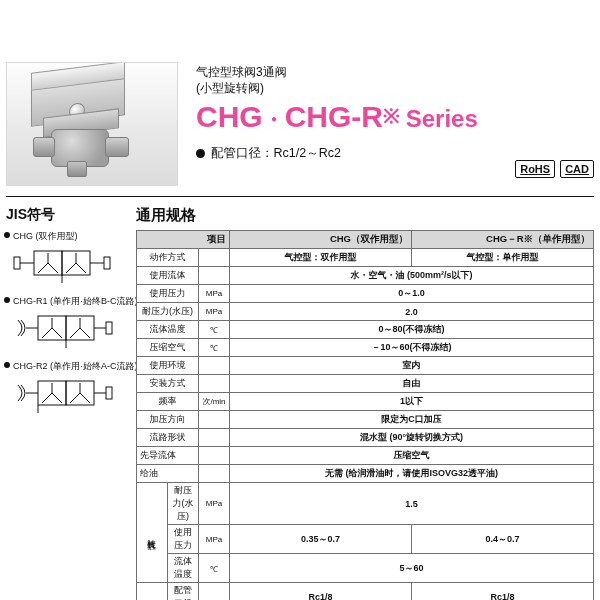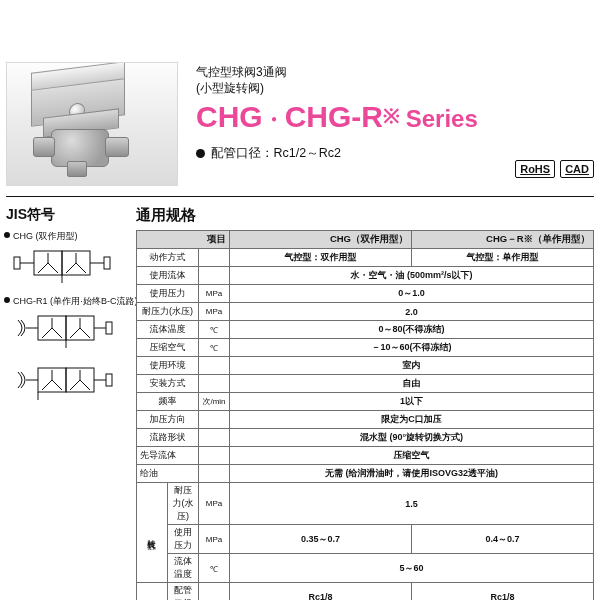--- a/index.html
+++ b/index.html
@@ -350,20 +350,23 @@
         <line x1="14" y1="20" x2="26" y2="20" stroke="#111" stroke-width="1"></line>
         <path d="M6 12 q8 8 0 16" fill="none" stroke="#111" stroke-width="1"></path>
         <path d="M9 12 q8 8 0 16" fill="none" stroke="#111" stroke-width="1"></path>
         <line x1="82" y1="20" x2="94" y2="20" stroke="#111" stroke-width="1"></line>
         <rect x="94" y="14" width="6" height="12" fill="none" stroke="#111" stroke-width="1"></rect>
         <line x1="54" y1="32" x2="54" y2="40" stroke="#111" stroke-width="1"></line>
       </svg>
     </div>
 
     <div class="sym-block">
+      <div class="sym-label">
+        <span class="bullet"></span><span>CHG-R2 (单作用·始终A-C流路)</span>
+      </div>
       <svg class="sym-svg" width="104" height="44" viewBox="0 0 104 44">
         <rect x="26" y="8" width="28" height="24" fill="none" stroke="#111" stroke-width="1"></rect>
         <rect x="54" y="8" width="28" height="24" fill="none" stroke="#111" stroke-width="1"></rect>
         <path d="M30 30 L40 20 L50 30" fill="none" stroke="#111" stroke-width="1"></path>
         <path d="M40 20 L40 10" fill="none" stroke="#111" stroke-width="1"></path>
         <path d="M58 30 L68 20 L78 30" fill="none" stroke="#111" stroke-width="1"></path>
         <path d="M68 20 L68 10" fill="none" stroke="#111" stroke-width="1"></path>
         <line x1="14" y1="20" x2="26" y2="20" stroke="#111" stroke-width="1"></line>
         <path d="M6 12 q8 8 0 16" fill="none" stroke="#111" stroke-width="1"></path>
         <path d="M9 12 q8 8 0 16" fill="none" stroke="#111" stroke-width="1"></path>

